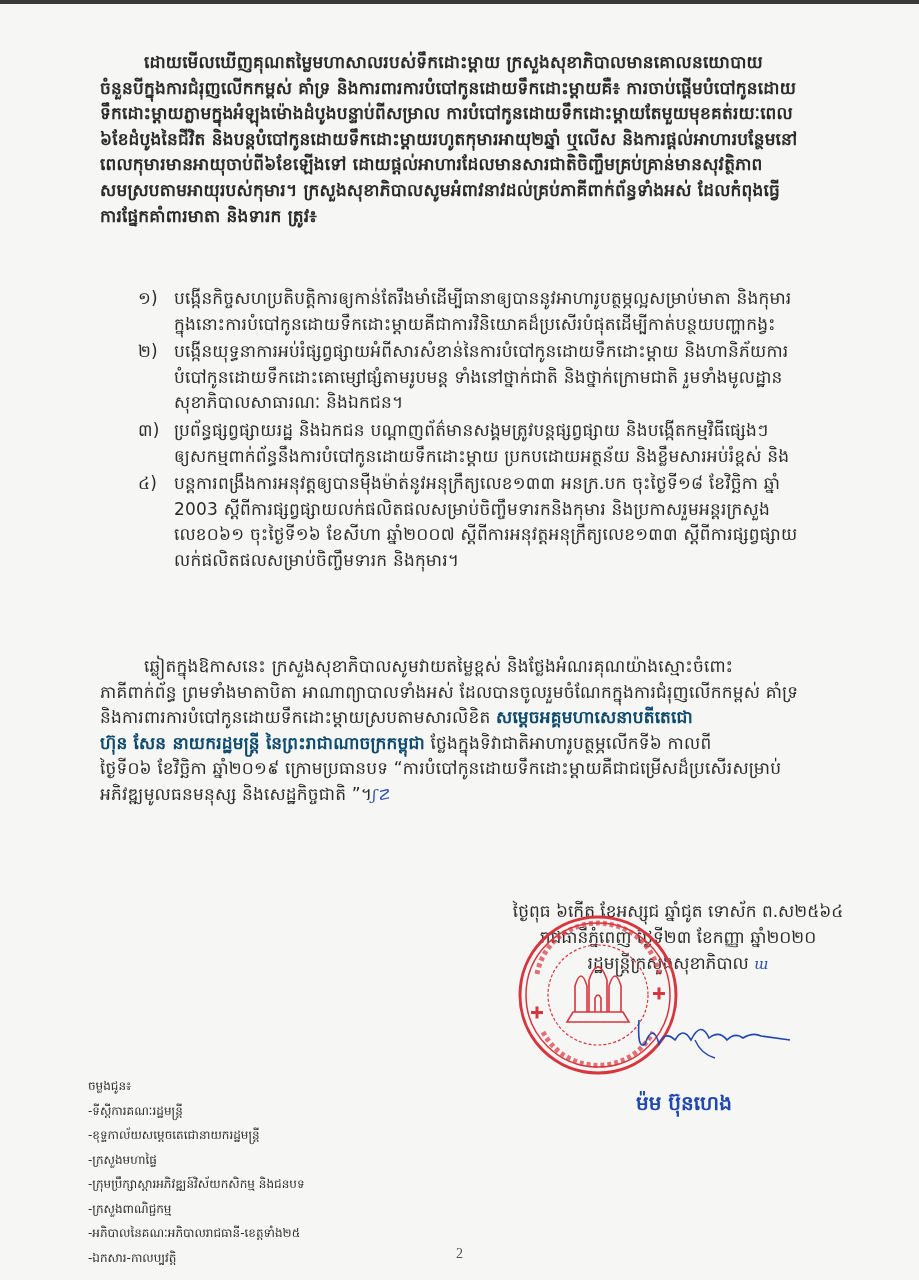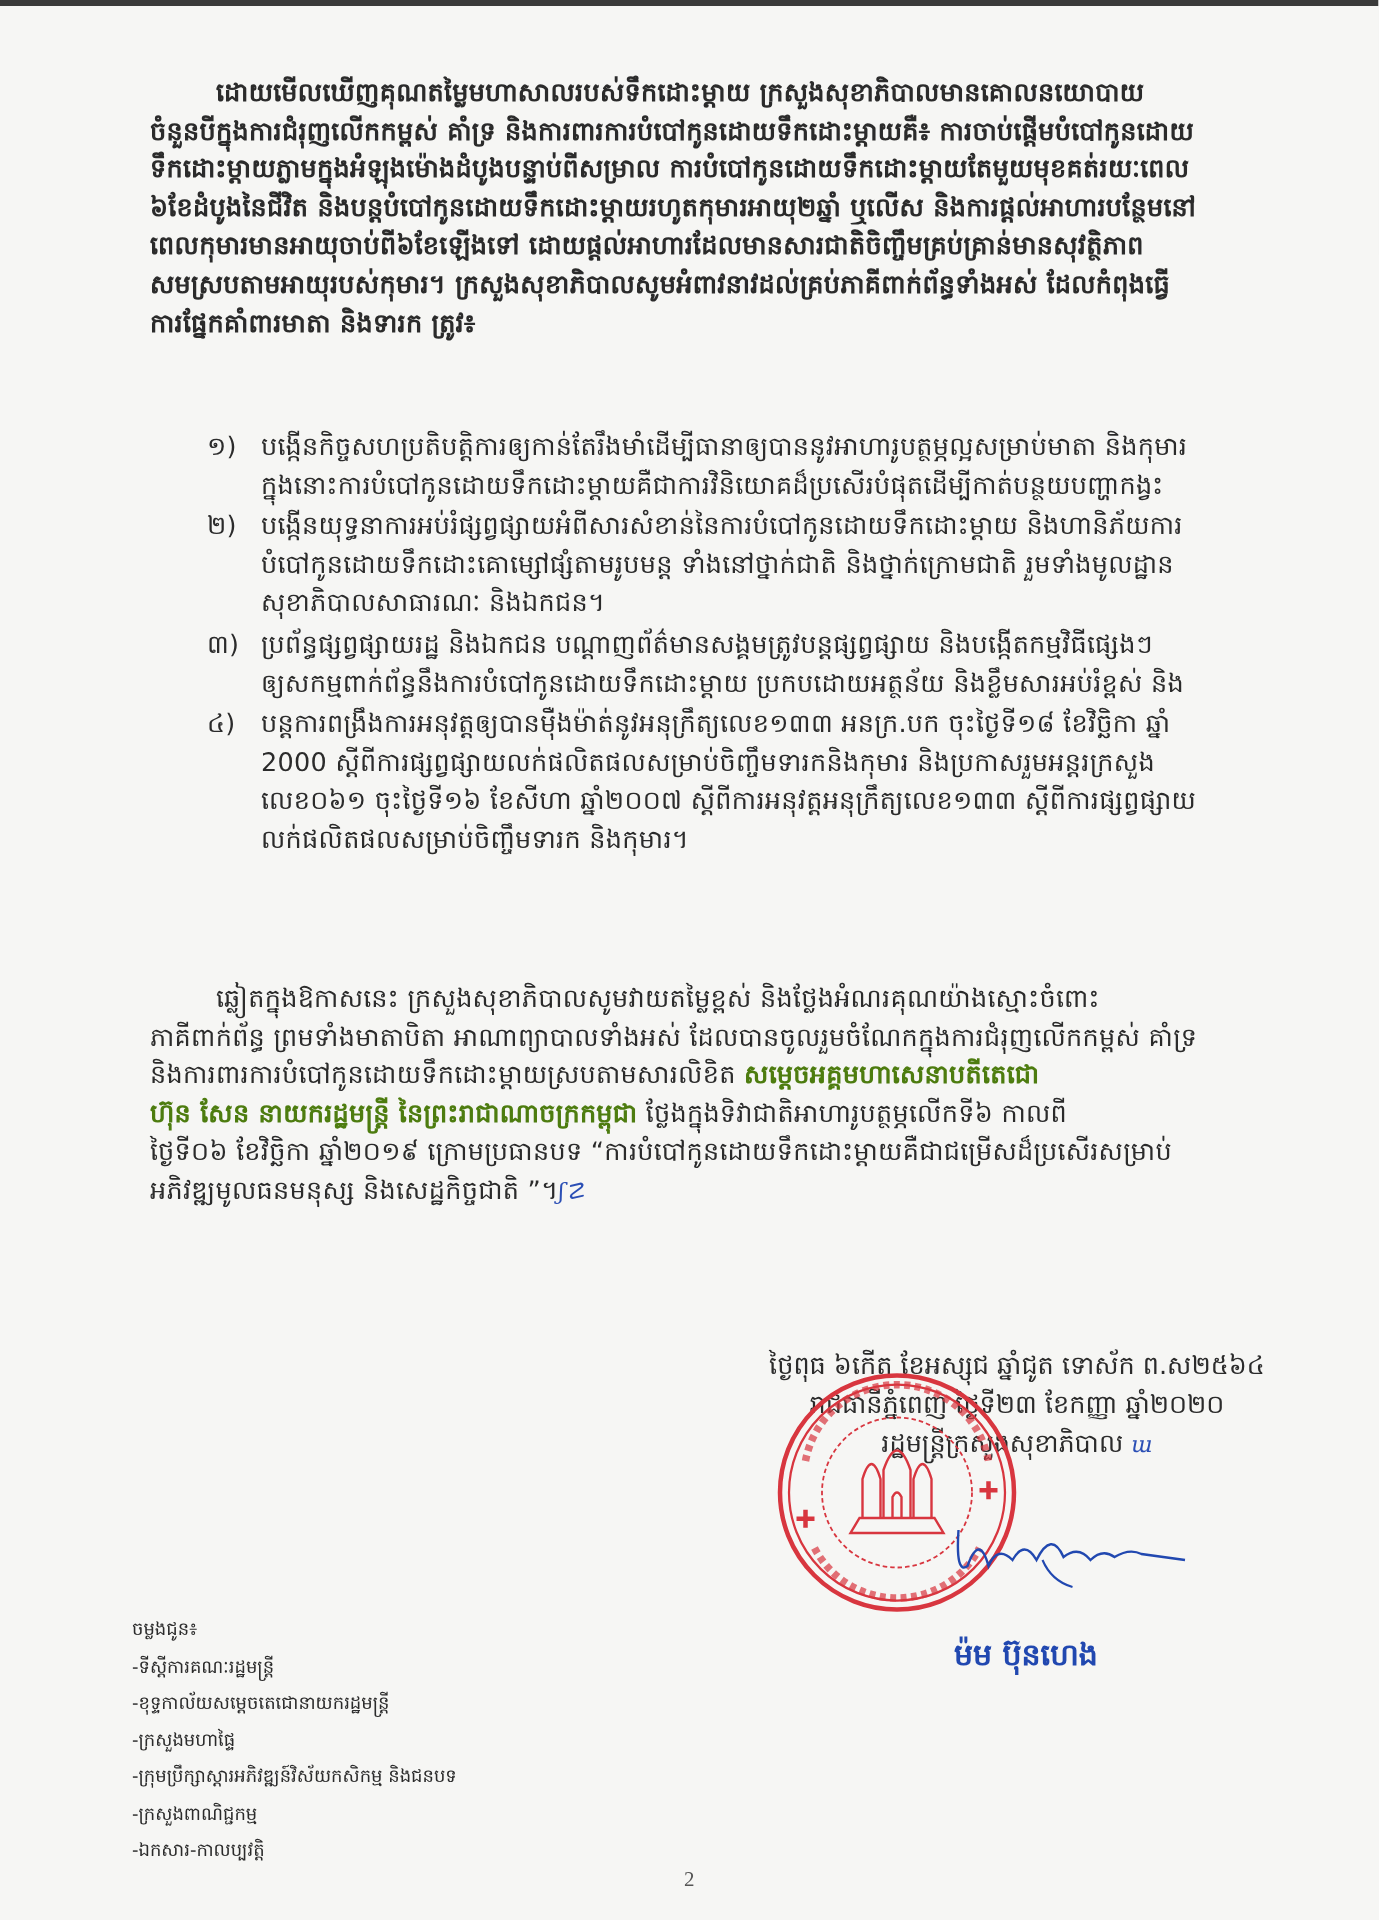--- a/index.html
+++ b/index.html
@@ -14,21 +14,21 @@
     .page { position:absolute; left:0; top:4px; width:919px; height:1276px; background:#f6f6f4; }
     .txt { position:absolute; font-size:17px; line-height:25.6px; white-space:nowrap; color:#2b2b2b; letter-spacing:0.2px; }
     .p1 { left:100px; top:50px; width:780px;font-weight:bold; }
     .line { display:block; height:25.6px; }
     .indent { padding-left:44px; }
     .list { position:absolute; left:138px; top:286px; width:745px; }
     .list .item { margin-bottom:2px; }
     .list .num { display:inline-block; width:36px; }
     .list .cont { display:block; padding-left:36px; height:25.6px; }
     .p2 { left:100px; top:654px; width:780px; }
-    .bold { font-weight:bold; color:#4d7c0f; }
+    .bold { font-weight:bold; color:#0c4a6e; }
     .initials { color:#2b4fb5; font-style:italic; font-family:"DejaVu Serif", serif; font-size:15px; }
     .datebox { position:absolute; left:478px; top:898px; width:400px; text-align:center; font-size:17px; line-height:26px; color:#2b2b2b; }
     .stamp { position:absolute; left:517px; top:914px; width:162px; height:162px; }
     .sigline { position:absolute; left:635px; top:1010px; width:160px; height:50px; }
     .signame { position:absolute; left:636px; top:1090px; font-size:20px; font-weight:bold; color:#2148b0;text-align:right; }
     .cc { position:absolute; left:88px; top:1074px; font-size:12px; line-height:24.5px; color:#2b2b2b; }
     .pagenum { position:absolute; left:456px; top:1246px; font-family:"Liberation Serif", serif; font-size:14px; color:#555; }
   </style>
 </head>
 <body>
@@ -55,21 +55,21 @@
     <span class="line"><span class="num">២)</span><span>បង្កើនយុទ្ធនាការអប់រំផ្សព្វផ្សាយអំពីសារសំខាន់នៃការបំបៅកូនដោយទឹកដោះម្ដាយ និងហានិភ័យការ</span></span>
     <span class="cont">បំបៅកូនដោយទឹកដោះគោម្សៅផ្សំតាមរូបមន្ត ទាំងនៅថ្នាក់ជាតិ និងថ្នាក់ក្រោមជាតិ រួមទាំងមូលដ្ឋាន</span>
     <span class="cont">សុខាភិបាលសាធារណៈ និងឯកជន។</span>
   </div>
   <div class="item">
     <span class="line"><span class="num">៣)</span><span>ប្រព័ន្ធផ្សព្វផ្សាយរដ្ឋ  និងឯកជន បណ្ដាញព័ត៌មានសង្គមត្រូវបន្តផ្សព្វផ្សាយ និងបង្កើតកម្មវិធីផ្សេងៗ</span></span>
     <span class="cont">ឲ្យសកម្មពាក់ព័ន្ធនឹងការបំបៅកូនដោយទឹកដោះម្ដាយ ប្រកបដោយអត្ថន័យ និងខ្លឹមសារអប់រំខ្ពស់ និង</span>
   </div>
   <div class="item">
     <span class="line"><span class="num">៤)</span><span>បន្តការពង្រឹងការអនុវត្តឲ្យបានម៉ឺងម៉ាត់នូវអនុក្រឹត្យលេខ១៣៣ អនក្រ.បក ចុះថ្ងៃទី១៨ ខែវិច្ឆិកា ឆ្នាំ</span></span>
-    <span class="cont">2000 ស្ដីពីការផ្សព្វផ្សាយលក់ផលិតផលសម្រាប់ចិញ្ចឹមទារកនិងកុមារ និងប្រកាសរួមអន្តរក្រសួង</span>
+    <span class="cont">2003 ស្ដីពីការផ្សព្វផ្សាយលក់ផលិតផលសម្រាប់ចិញ្ចឹមទារកនិងកុមារ និងប្រកាសរួមអន្តរក្រសួង</span>
     <span class="cont">លេខ០៦១ ចុះថ្ងៃទី១៦ ខែសីហា ឆ្នាំ២០០៧ ស្ដីពីការអនុវត្តអនុក្រឹត្យលេខ១៣៣ ស្ដីពីការផ្សព្វផ្សាយ</span>
     <span class="cont">លក់ផលិតផលសម្រាប់ចិញ្ចឹមទារក និងកុមារ។</span>
   </div>
 </div>
 
 <div class="txt p2">
   <span class="line indent">ឆ្លៀតក្នុងឱកាសនេះ  ក្រសួងសុខាភិបាលសូមវាយតម្លៃខ្ពស់ និងថ្លែងអំណរគុណយ៉ាងស្មោះចំពោះ</span>
   <span class="line">ភាគីពាក់ព័ន្ធ ព្រមទាំងមាតាបិតា អាណាព្យាបាលទាំងអស់ ដែលបានចូលរួមចំណែកក្នុងការជំរុញលើកកម្ពស់ គាំទ្រ</span>
   <span class="line"><span>និងការពារការបំបៅកូនដោយទឹកដោះម្ដាយស្របតាមសារលិខិត </span><span class="bold">សម្ដេចអគ្គមហាសេនាបតីតេជោ</span></span>
   <span class="line"><span class="bold">ហ៊ុន សែន នាយករដ្ឋមន្ត្រី នៃព្រះរាជាណាចក្រកម្ពុជា</span><span> ថ្លែងក្នុងទិវាជាតិអាហារូបត្ថម្ភលើកទី៦ កាលពី</span></span>
@@ -110,16 +110,17 @@
 </svg>
 <div class="signame">ម៉ម ប៊ុនហេង</div>
 
 <div class="cc">
   <div>ចម្លងជូន៖</div>
   <div>-ទីស្ដីការគណៈរដ្ឋមន្ត្រី</div>
   <div>-ខុទ្ទកាល័យសម្ដេចតេជោនាយករដ្ឋមន្ត្រី</div>
   <div>-ក្រសួងមហាផ្ទៃ</div>
   <div>-ក្រុមប្រឹក្សាស្ដារអភិវឌ្ឍន៍វិស័យកសិកម្ម និងជនបទ</div>
   <div>-ក្រសួងពាណិជ្ជកម្ម</div>
+  <div>-អភិបាលនៃគណៈអភិបាលរាជធានី-ខេត្តទាំង២៥</div>
   <div>-ឯកសារ-កាលប្បវត្តិ</div>
 </div>
 
 <div class="pagenum">2</div>
 
 </body></html>

